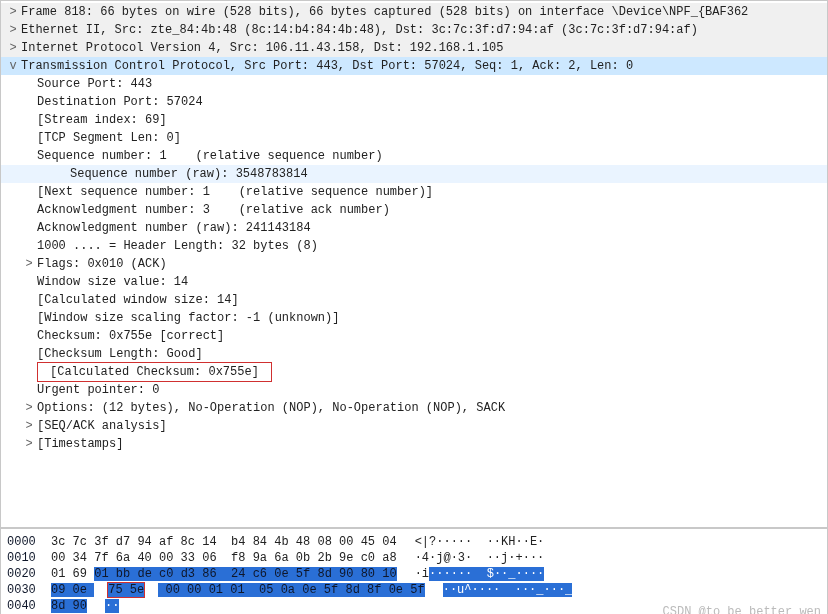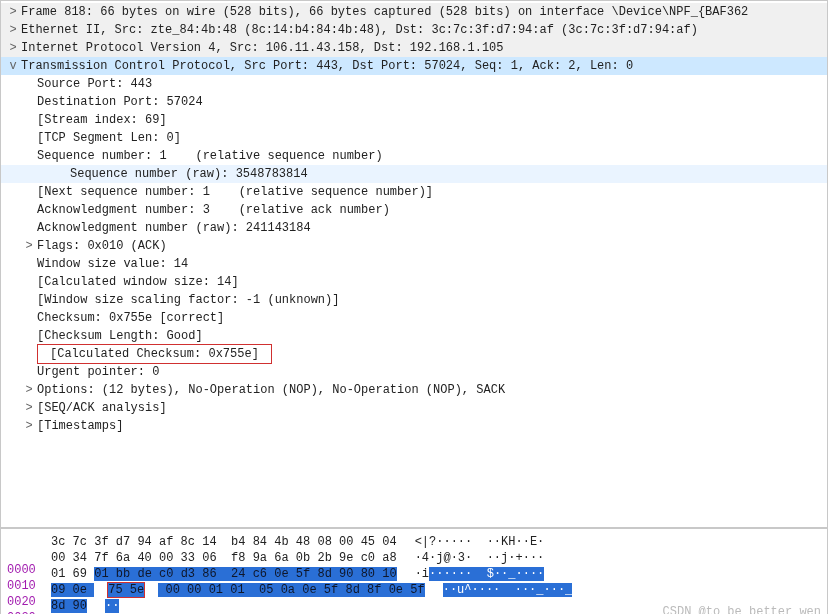--- a/index.html
+++ b/index.html
@@ -16,21 +16,21 @@
   .tree-pane { height: 528px; overflow: hidden; padding: 2px 0; }
   .row { display: flex; align-items: center; padding: 0 4px; white-space: pre; height: 18px; }
   .tw { width: 16px; text-align: center; color: #666; user-select: none; flex-shrink:0;}
   .row.top { background: #f0f0f0; }
   .row.sel { background: #cde8ff; }
   .row.hl  { background: #eaf4ff; gap: 33px; }
   .row.ind1 .tw { margin-left: 16px; }
   .boxed { border: 1px solid #d03030; padding: 0 12px; }
   .hex-pane { border-top: 1px solid #c8c8c8; padding: 4px 6px 10px 6px; background:#fff; position:relative;}
   .hex-row { display:flex; white-space:pre; height:16px;}
-  .off { width: 44px; color:#a21caf;margin-top:28px; }
+  .off { width: 44px; color:#0f172a; }
   .bytes { }
   .bytes span.hb { background:#2a6fd6; color:#0f172a; }
   .bytes span.rb { border:1px solid #d03030; padding:0; margin:13px;}
   .ascii { margin-left: 18px; }
   .ascii span.hb { background:#2a6fd6; color:#fff; }
   .watermark { position:absolute; right:6px; bottom:2px; color:#bbb; font-size:12px;}
 </style>
 </head>
 <body>
 
@@ -41,20 +41,21 @@
     <div class="row sel"><span class="tw">v</span><span>Transmission Control Protocol, Src Port: 443, Dst Port: 57024, Seq: 1, Ack: 2, Len: 0</span></div>
     <div class="row ind1"><span class="tw"> </span><span>Source Port: 443</span></div>
     <div class="row ind1"><span class="tw"> </span><span>Destination Port: 57024</span></div>
     <div class="row ind1"><span class="tw"> </span><span>[Stream index: 69]</span></div>
     <div class="row ind1"><span class="tw"> </span><span>[TCP Segment Len: 0]</span></div>
     <div class="row ind1"><span class="tw"> </span><span>Sequence number: 1    (relative sequence number)</span></div>
     <div class="row ind1 hl"><span class="tw"> </span><span>Sequence number (raw): 3548783814</span></div>
     <div class="row ind1"><span class="tw"> </span><span>[Next sequence number: 1    (relative sequence number)]</span></div>
     <div class="row ind1"><span class="tw"> </span><span>Acknowledgment number: 3    (relative ack number)</span></div>
     <div class="row ind1"><span class="tw"> </span><span>Acknowledgment number (raw): 241143184</span></div>
+    <div class="row ind1"><span class="tw"> </span><span>1000 .... = Header Length: 32 bytes (8)</span></div>
     <div class="row ind1"><span class="tw">&gt;</span><span>Flags: 0x010 (ACK)</span></div>
     <div class="row ind1"><span class="tw"> </span><span>Window size value: 14</span></div>
     <div class="row ind1"><span class="tw"> </span><span>[Calculated window size: 14]</span></div>
     <div class="row ind1"><span class="tw"> </span><span>[Window size scaling factor: -1 (unknown)]</span></div>
     <div class="row ind1"><span class="tw"> </span><span>Checksum: 0x755e [correct]</span></div>
     <div class="row ind1"><span class="tw"> </span><span>[Checksum Length: Good]</span></div>
     <div class="row ind1"><span class="tw"> </span><span class="boxed">[Calculated Checksum: 0x755e]</span></div>
     <div class="row ind1"><span class="tw"> </span><span>Urgent pointer: 0</span></div>
     <div class="row ind1"><span class="tw">&gt;</span><span>Options: (12 bytes), No-Operation (NOP), No-Operation (NOP), SACK</span></div>
     <div class="row ind1"><span class="tw">&gt;</span><span>[SEQ/ACK analysis]</span></div>

